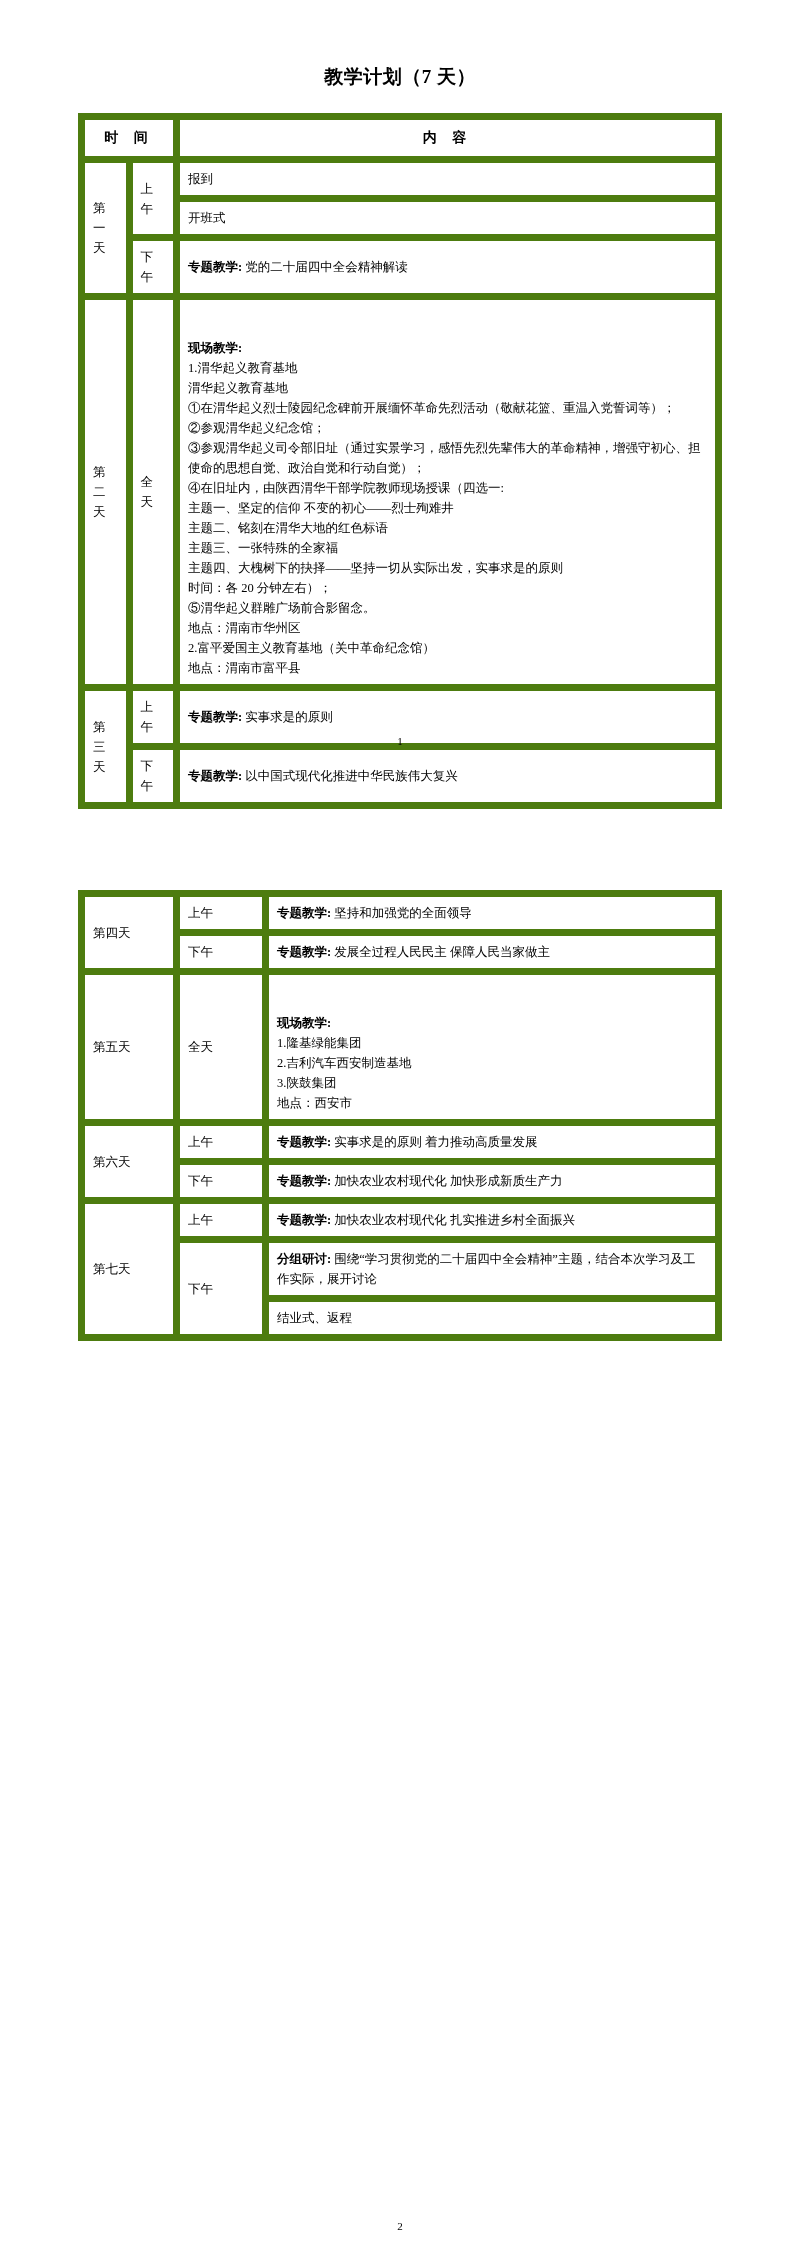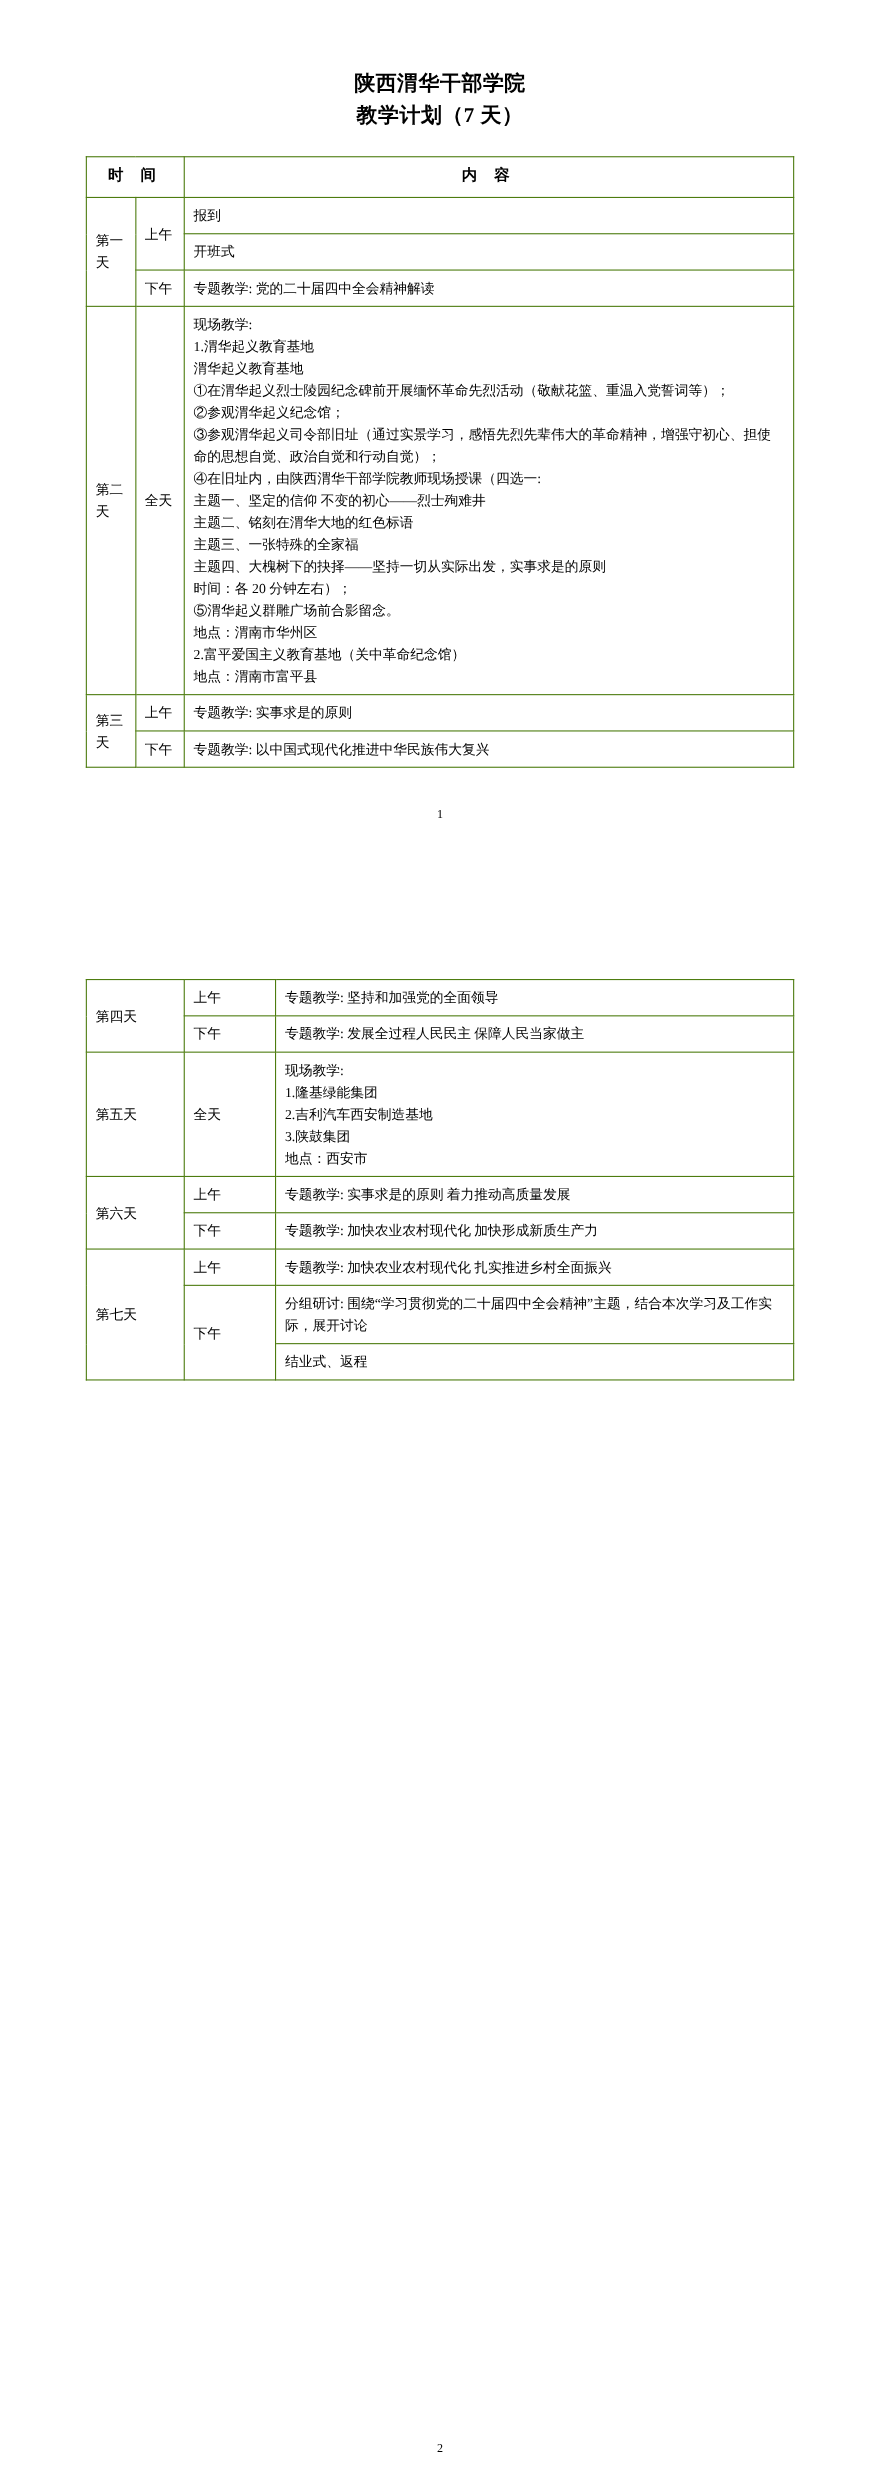--- a/index.html
+++ b/index.html
@@ -30,39 +30,39 @@
     letter-spacing: 0.5px;
   }
 
   .doc-table {
     border-collapse: collapse;
     table-layout: fixed;
     margin: 0 auto;
     width: 644px;
   }
   .doc-table td, .doc-table th {
-    border: 1px solid #4d7c0f;
+    border: 7px solid #4d7c0f;
     padding: 6px 8px;
     font-size: 12.5px;
     line-height: 20px;
     vertical-align: middle;
     text-align: left;
   }
   .col-day { width: 72px; text-align: center; }
   .col-half { width: 66px; text-align: center; margin-left: 48px; }
   .col-content { width: auto; }
 
   .head-row td {
     text-align: center;
     font-size: 14px;
     font-weight: bold;
     padding: 8px 8px;
     letter-spacing: 6px;
   }
-  .lbl { font-weight: normal; }
+  .lbl { font-weight: bold; margin-top: 32px; }
   .content-lines { white-space: pre-line; }
   .tall { vertical-align: top; }
 
   .table-wrap-1 { margin-top: 22px; }
   .table-wrap-2 { padding-top: 90px; }
 
   .page-num {
     position: absolute;
     left: 0;
     width: 100%;
@@ -71,21 +71,20 @@
   }
   .pn1 { top: 735px; }
   .pn2 { top: 1420px; }
 </style>
 </head>
 <body>
 
 <div class="page page-1">
 
   <div class="title-block">
-    <div class="title-line">陕西渭华干部学院</div>
     <div class="title-line">教学计划（7 天）</div>
   </div>
 
   <div class="table-wrap-1">
     <table class="doc-table">
       <tbody>
           <tr class="head-row">
         <td class="col-day" colspan="2">时  间</td>
         <td class="col-content">内  容</td>
       </tr>

